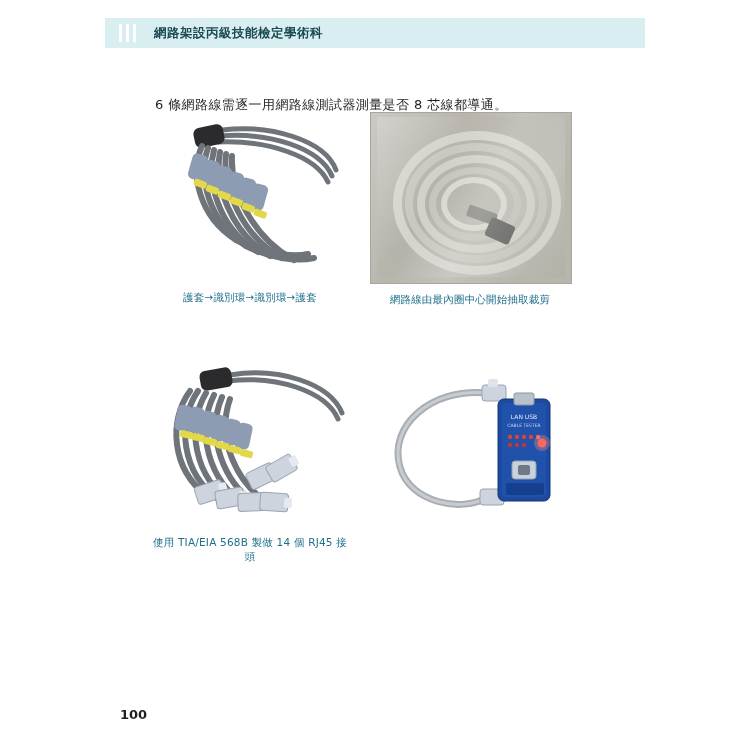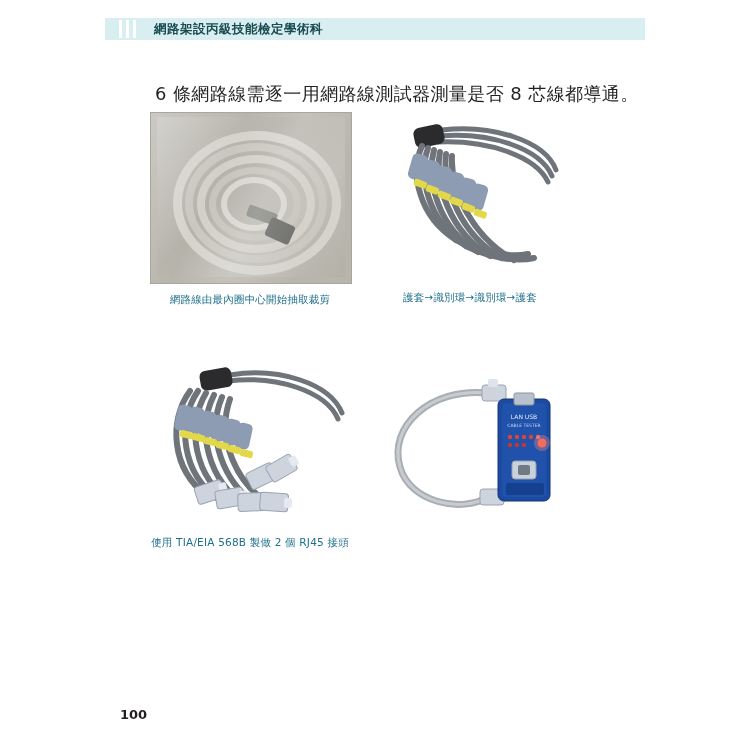--- a/index.html
+++ b/index.html
@@ -15,21 +15,21 @@
     overflow: hidden;
     position: relative;
   }
 
   
   .header {
     position: absolute;
     left: 105px;
     top: 18px;
     width: 540px;
-    height: 22px;
+    height: 30px;
     background: #d9eef0;
     display: flex;
     align-items: center;
   }
   .header-bars {
     display: flex;
     gap: 4px;
     margin-left: 14px;
     margin-right: 18px;
   }
@@ -43,22 +43,22 @@
     font-size: 12.5px;
     font-weight: bold;
     letter-spacing: 0.5px;
     color: #1b4b52;
   }
 
   
   .intro {
     position: absolute;
     left: 155px;
-    top: 82px;
-    font-size: 18px;
+    top: 96px;
+    font-size: 13px;
     letter-spacing: 0.4px;
     color: #231f20;
   }
 
   
   .figures {
     position: absolute;
     left: 150px;
     top: 112px;
     width: 450px;
@@ -158,82 +158,82 @@
       <span></span>
   </div>
   <div class="header-title">網路架設丙級技能檢定學術科</div>
 </div>
 
 <div class="intro">6 條網路線需逐一用網路線測試器測量是否 8 芯線都導通。</div>
 
 <div class="figures">
 
   <div class="fig-row">
+
+    <div class="fig">
+      <div class="fig-img">
+        <svg width="200" height="170" viewBox="0 0 200 170">
+          <g fill="none" stroke="#6f747a" stroke-width="5" stroke-linecap="round">
+            <path d="M72 18 C 120 12, 175 28, 186 58"></path>
+            <path d="M70 24 C 120 20, 170 36, 182 64"></path>
+            <path d="M68 30 C 118 28, 166 44, 178 70"></path>
+          </g>
+
+          <rect x="44" y="14" width="30" height="20" rx="6" fill="#2b2b2e" transform="rotate(-12 59 24)"></rect>
+
+          <g fill="none" stroke="#6f747a" stroke-width="6" stroke-linecap="round">
+            <path d="M52 34 C 40 60, 48 104, 86 128"></path>
+            <path d="M58 36 C 48 64, 58 110, 96 134"></path>
+            <path d="M64 38 C 56 68, 68 116, 108 140"></path>
+            <path d="M70 40 C 64 72, 80 120, 120 144"></path>
+            <path d="M76 42 C 72 76, 92 124, 132 146"></path>
+            <path d="M82 44 C 80 80, 104 126, 144 148"></path>
+          </g>
+
+          <g>
+            <rect x="40" y="42" width="16" height="26" rx="5" fill="#8d9cb2" transform="rotate(16 48 55)"></rect>
+            <rect x="52" y="48" width="16" height="26" rx="5" fill="#8d9cb2" transform="rotate(16 60 61)"></rect>
+            <rect x="64" y="54" width="16" height="26" rx="5" fill="#8d9cb2" transform="rotate(16 72 67)"></rect>
+            <rect x="76" y="60" width="16" height="26" rx="5" fill="#8d9cb2" transform="rotate(16 84 73)"></rect>
+            <rect x="88" y="66" width="16" height="26" rx="5" fill="#8d9cb2" transform="rotate(16 96 79)"></rect>
+            <rect x="100" y="72" width="16" height="26" rx="5" fill="#8d9cb2" transform="rotate(16 108 85)"></rect>
+          </g>
+
+          <g fill="#e2d84a">
+            <rect x="44" y="68" width="13" height="7" rx="2" transform="rotate(20 50 71)"></rect>
+            <rect x="56" y="74" width="13" height="7" rx="2" transform="rotate(20 62 77)"></rect>
+            <rect x="68" y="80" width="13" height="7" rx="2" transform="rotate(20 74 83)"></rect>
+            <rect x="80" y="86" width="13" height="7" rx="2" transform="rotate(20 86 89)"></rect>
+            <rect x="92" y="92" width="13" height="7" rx="2" transform="rotate(20 98 95)"></rect>
+            <rect x="104" y="98" width="13" height="7" rx="2" transform="rotate(20 110 101)"></rect>
+          </g>
+
+          <g fill="none" stroke="#6f747a" stroke-width="6" stroke-linecap="round">
+            <path d="M86 128 C 110 140, 140 146, 158 142"></path>
+            <path d="M96 134 C 120 146, 146 150, 164 146"></path>
+          </g>
+        </svg>
+      </div>
+      <div class="fig-cap">護套→識別環→識別環→護套</div>
+    </div>
 
     <div class="fig">
       <div class="fig-img photo1">
         <div class="bag"></div>
         <div class="coil c1"></div>
         <div class="coil c2"></div>
         <div class="coil c3"></div>
         <div class="coil c4"></div>
         <div class="coil c5"></div>
         <div class="plug2"></div>
         <div class="plug"></div>
         <div class="sheen"></div>
       </div>
       <div class="fig-cap">網路線由最內圈中心開始抽取裁剪</div>
     </div>
-
-    <div class="fig">
-      <div class="fig-img">
-        <svg width="200" height="170" viewBox="0 0 200 170">
-          <g fill="none" stroke="#6f747a" stroke-width="5" stroke-linecap="round">
-            <path d="M72 18 C 120 12, 175 28, 186 58"></path>
-            <path d="M70 24 C 120 20, 170 36, 182 64"></path>
-            <path d="M68 30 C 118 28, 166 44, 178 70"></path>
-          </g>
-
-          <rect x="44" y="14" width="30" height="20" rx="6" fill="#2b2b2e" transform="rotate(-12 59 24)"></rect>
-
-          <g fill="none" stroke="#6f747a" stroke-width="6" stroke-linecap="round">
-            <path d="M52 34 C 40 60, 48 104, 86 128"></path>
-            <path d="M58 36 C 48 64, 58 110, 96 134"></path>
-            <path d="M64 38 C 56 68, 68 116, 108 140"></path>
-            <path d="M70 40 C 64 72, 80 120, 120 144"></path>
-            <path d="M76 42 C 72 76, 92 124, 132 146"></path>
-            <path d="M82 44 C 80 80, 104 126, 144 148"></path>
-          </g>
-
-          <g>
-            <rect x="40" y="42" width="16" height="26" rx="5" fill="#8d9cb2" transform="rotate(16 48 55)"></rect>
-            <rect x="52" y="48" width="16" height="26" rx="5" fill="#8d9cb2" transform="rotate(16 60 61)"></rect>
-            <rect x="64" y="54" width="16" height="26" rx="5" fill="#8d9cb2" transform="rotate(16 72 67)"></rect>
-            <rect x="76" y="60" width="16" height="26" rx="5" fill="#8d9cb2" transform="rotate(16 84 73)"></rect>
-            <rect x="88" y="66" width="16" height="26" rx="5" fill="#8d9cb2" transform="rotate(16 96 79)"></rect>
-            <rect x="100" y="72" width="16" height="26" rx="5" fill="#8d9cb2" transform="rotate(16 108 85)"></rect>
-          </g>
-
-          <g fill="#e2d84a">
-            <rect x="44" y="68" width="13" height="7" rx="2" transform="rotate(20 50 71)"></rect>
-            <rect x="56" y="74" width="13" height="7" rx="2" transform="rotate(20 62 77)"></rect>
-            <rect x="68" y="80" width="13" height="7" rx="2" transform="rotate(20 74 83)"></rect>
-            <rect x="80" y="86" width="13" height="7" rx="2" transform="rotate(20 86 89)"></rect>
-            <rect x="92" y="92" width="13" height="7" rx="2" transform="rotate(20 98 95)"></rect>
-            <rect x="104" y="98" width="13" height="7" rx="2" transform="rotate(20 110 101)"></rect>
-          </g>
-
-          <g fill="none" stroke="#6f747a" stroke-width="6" stroke-linecap="round">
-            <path d="M86 128 C 110 140, 140 146, 158 142"></path>
-            <path d="M96 134 C 120 146, 146 150, 164 146"></path>
-          </g>
-        </svg>
-      </div>
-      <div class="fig-cap">護套→識別環→識別環→護套</div>
-    </div>
   </div>
 
   <div class="row-gap"></div>
 
   <div class="fig-row">
 
     <div class="fig">
       <div class="fig-img">
         <svg width="200" height="170" viewBox="0 0 200 170">
           <g fill="none" stroke="#6f747a" stroke-width="5" stroke-linecap="round">
@@ -288,21 +288,21 @@
               <rect x="98" y="110" width="28" height="18" rx="3" fill="#cdd4de" stroke="#9aa4b2"></rect>
               <rect x="122" y="114" width="8" height="10" rx="2" fill="#e6eaf0"></rect>
             </g>
             <g transform="rotate(-30 132 112)">
               <rect x="118" y="102" width="28" height="18" rx="3" fill="#cdd4de" stroke="#9aa4b2"></rect>
               <rect x="142" y="106" width="8" height="10" rx="2" fill="#e6eaf0"></rect>
             </g>
           </g>
         </svg>
       </div>
-      <div class="fig-cap">使用 TIA/EIA 568B 製做 2 個 RJ45 接頭</div>
+      <div class="fig-cap">使用 TIA/EIA 568B 製做 14 個 RJ45 接頭</div>
     </div>
 
     <div class="fig">
       <div class="fig-img">
         <svg width="200" height="170" viewBox="0 0 200 170">
 
           <path d="M118 36 C 60 30, 18 70, 30 110 C 40 146, 92 156, 118 140" fill="none" stroke="#a9aeb4" stroke-width="7" stroke-linecap="round"></path>
           <path d="M118 36 C 60 30, 18 70, 30 110 C 40 146, 92 156, 118 140" fill="none" stroke="#c8ccd1" stroke-width="3" stroke-linecap="round"></path>
 
           <g>

